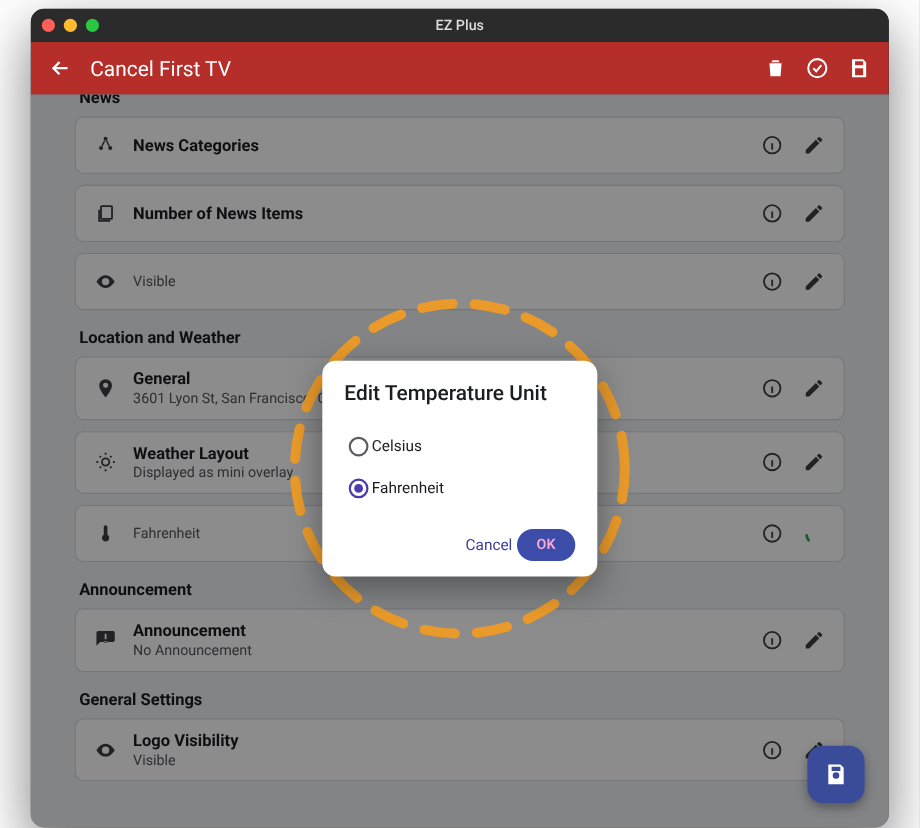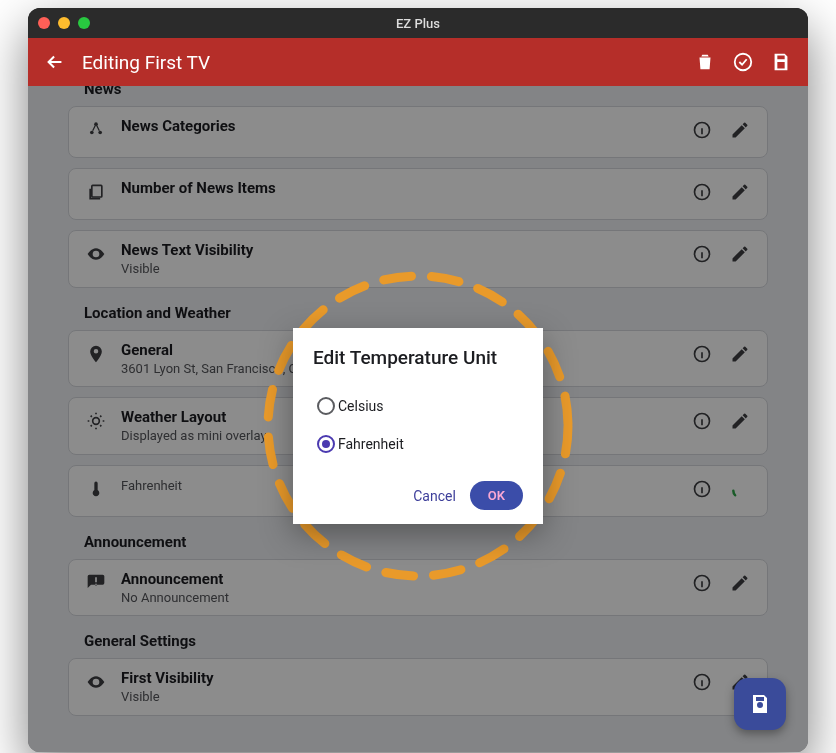--- a/index.html
+++ b/index.html
@@ -33,54 +33,54 @@
   .app-header .title { font-size: 19px; font-weight: 400; flex: 1; }
   .hicon { width: 22px; height: 22px; display: flex; align-items: center; justify-content: center; color: #fff; }
   .hicon svg { width: 22px; height: 22px; }
 
   
   .content-outer { position: relative; height: calc(100% - 78px); background: #eef0f4; }
   .content { height: 100%; overflow: hidden; padding: 0 40px; }
 
   .overlay-dim { position: absolute; inset: 0; background: rgba(0,0,0,0.45); z-index: 5; }
 
-  .section-header { font-size: 15px; font-weight: 700; color: #1c1d21; margin: 16px 0 8px 16px; }
+  .section-header { font-size: 15px; font-weight: 700; color: #1c1d21; margin: 16px 0 8px 4px; }
   .section-header.cut { margin-top: -6px; }
 
   .card {
     background: #fff; border: 1px solid #d6d8dd; border-radius: 8px;
-    display: flex; padding: 10px 14px; margin-bottom: 10px;
+    display: flex; align-items: center; padding: 10px 14px; margin-bottom: 10px;
     min-height: 52px;
   }
   .card .lead { width: 26px; height: 26px; display: flex; align-items: center; justify-content: center; color: #3e3f43; margin-right: 12px; }
   .card .lead svg { width: 20px; height: 20px; }
   .card .main { flex: 1; min-width: 0; }
   .card .main .t { font-size: 15px; font-weight: 700; color: #1c1d21; line-height: 1.2; }
   .card .main .s { font-size: 13px; color: #55565b; line-height: 1.2; margin-top: 2px; white-space: nowrap; overflow: hidden; text-overflow: ellipsis; }
   .card .act { width: 26px; height: 26px; display: flex; align-items: center; justify-content: center; color: #3e3f43; margin-left: 12px; }
   .card .act svg { width: 20px; height: 20px; }
 
   
   .fab { position: absolute; right: 22px; bottom: 22px; width: 52px; height: 52px; background: #3a4b9a; border-radius: 14px; display: flex; align-items: center; justify-content: center; box-shadow: 0 4px 10px rgba(0,0,0,0.35); z-index: 6; color: #fff; }
   .fab svg { width: 24px; height: 24px; }
 
   
   .dialog {
     position: absolute; left: 50%; top: 340px; transform: translate(-50%, -50%);
-    width: 250px; background: #fff; border-radius: 0;
+    width: 250px; background: #fff; border-radius: 12px;
     box-shadow: 0 10px 30px rgba(0,0,0,0.35);
     z-index: 10; padding: 18px 20px 14px 20px;
   }
   .dialog h2 { font-size: 19px; font-weight: 500; color: #1c1d21; margin-bottom: 18px; }
   .optrow { display: flex; align-items: center; gap: 3px; padding: 10px 4px; }
   .radio { width: 18px; height: 18px; border: 2px solid #5b5c60; border-radius: 50%; position: relative; }
   .radio.checked { border-color: #4b3ab0; }
   .radio.checked::after { content: ""; position: absolute; inset: 3px; background: #4b3ab0; border-radius: 50%; }
   .optlabel { font-size: 14px; color: #1c1d21; }
-  .dialog-actions { display: flex; justify-content: flex-end; align-items: center; gap: 14px; margin-top: 18px; }
+  .dialog-actions { display: flex; justify-content: flex-end; align-items: center; gap: 4px; margin-top: 18px; }
   .btn-cancel { color: #3d3e9a; font-size: 14px; cursor: pointer; }
   .btn-ok { background: #3b4da9; color: #f9a8d4; font-size: 13px; font-weight: 600; padding: 7px 18px; border-radius: 18px; cursor: pointer; }
 
   
   .ring { position: absolute; left: 50%; top: 340px; transform: translate(-50%, -50%); width: 320px; height: 320px; z-index: 8; }
   .ring svg { width: 100%; height: 100%; }
 
   
   .green-arc svg { width: 24px; height: 24px; }
 </style>
@@ -98,21 +98,21 @@
     <div class="titletext">EZ Plus</div>
   </div>
 
   <div class="app-header">
     <span class="hicon">
       <svg viewBox="0 0 24 24" fill="none" stroke="currentColor" stroke-width="2.2">
           <path d="M19 12H5"></path>
           <path d="M11 18l-6-6 6-6"></path>
         </svg>
     </span>
-    <div class="title">Editing First TV</div>
+    <div class="title">Cancel First TV</div>
     <span class="hicon">
       <svg viewBox="0 0 24 24" fill="currentColor">
           <path d="M6 7h12l-1 13H7L6 7zm3-3h6l1 2H8l1-2z"></path>
         </svg>
     </span>
     <span class="hicon">
       <svg viewBox="0 0 24 24" fill="none" stroke="currentColor" stroke-width="2">
           <circle cx="12" cy="12" r="9"></circle>
           <path d="M8 12l3 3 5-6"></path>
         </svg>
@@ -177,21 +177,20 @@
           </span>
       </div>
 
       <div class="card">
         <span class="lead">
           <svg viewBox="0 0 24 24" fill="currentColor">
               <path d="M12 5C6 5 2 12 2 12s4 7 10 7 10-7 10-7-4-7-10-7zm0 11a4 4 0 110-8 4 4 0 010 8z"></path>
             </svg>
         </span>
         <div class="main">
-          <div class="t">News Text Visibility</div>
           <div class="s">Visible</div>
         </div>
         <span class="act">
             <svg viewBox="0 0 24 24" fill="none" stroke="currentColor" stroke-width="2">
               <circle cx="12" cy="12" r="9"></circle>
               <path d="M12 8h.01M11 11h1v5h1"></path>
             </svg>
           </span>
         <span class="act">
             <svg viewBox="0 0 24 24" fill="currentColor">
@@ -298,21 +297,21 @@
 
       <div class="section-header">General Settings</div>
 
       <div class="card">
         <span class="lead">
           <svg viewBox="0 0 24 24" fill="currentColor">
               <path d="M12 5C6 5 2 12 2 12s4 7 10 7 10-7 10-7-4-7-10-7zm0 11a4 4 0 110-8 4 4 0 010 8z"></path>
             </svg>
         </span>
         <div class="main">
-          <div class="t">First Visibility</div>
+          <div class="t">Logo Visibility</div>
           <div class="s">Visible</div>
         </div>
         <span class="act">
             <svg viewBox="0 0 24 24" fill="none" stroke="currentColor" stroke-width="2">
               <circle cx="12" cy="12" r="9"></circle>
               <path d="M12 8h.01M11 11h1v5h1"></path>
             </svg>
           </span>
         <span class="act">
             <svg viewBox="0 0 24 24" fill="currentColor">

